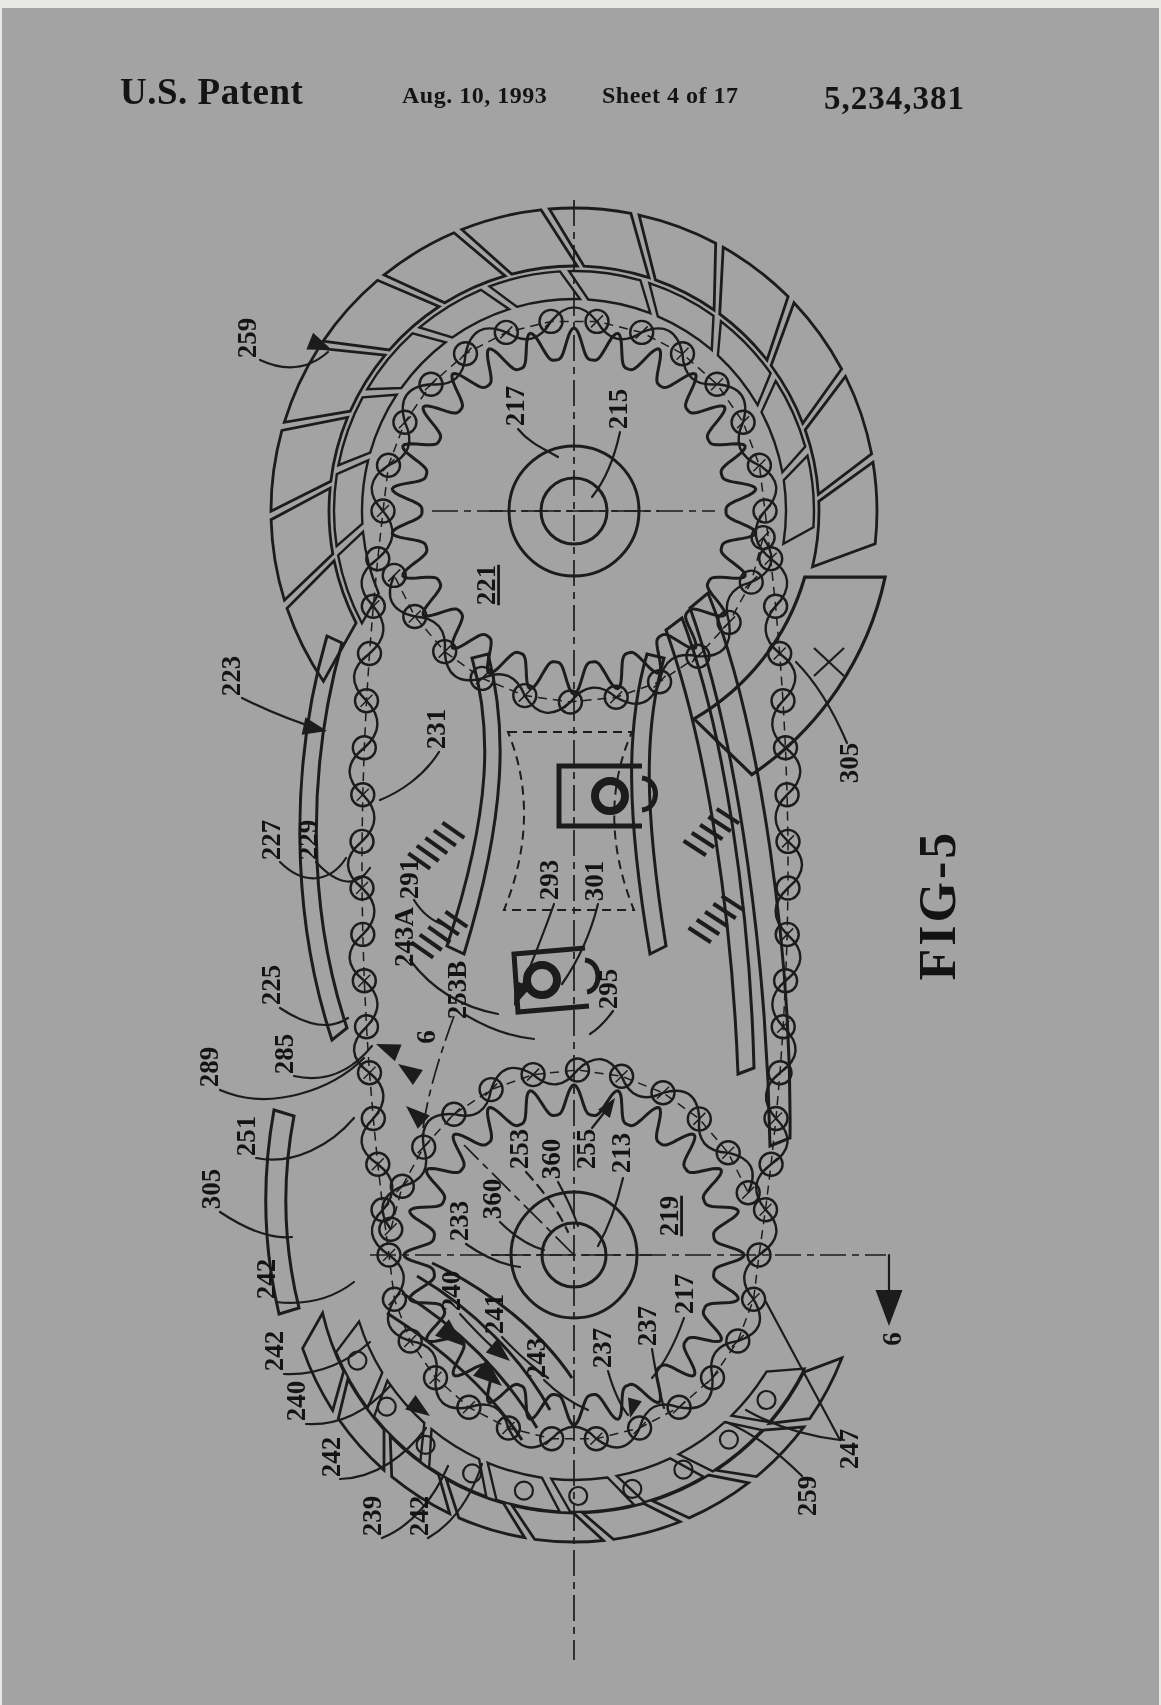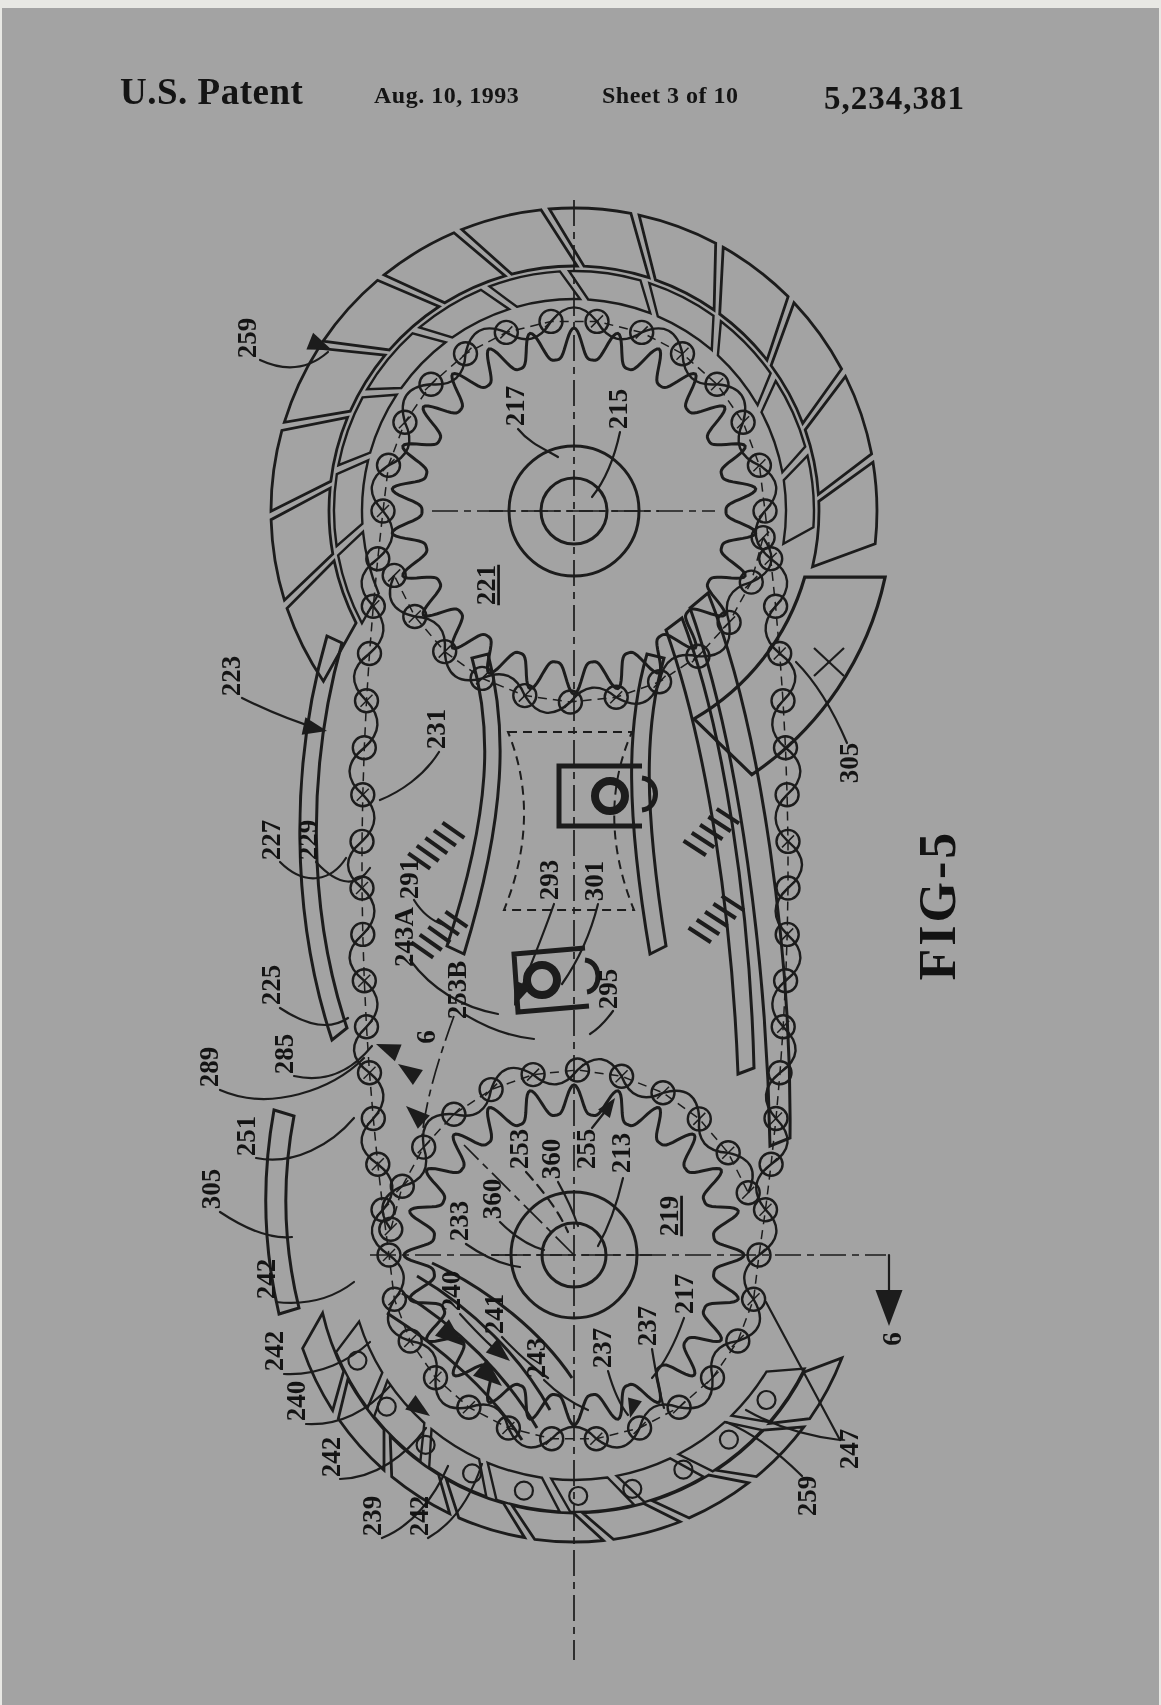--- a/index.html
+++ b/index.html
@@ -1,37 +1,37 @@
 <!DOCTYPE html>
 <html><head>
 <meta charset="utf-8">
 <style>
   html,body{margin:0;padding:0;background:#e8e8e4;}
   .page{position:relative;width:1157px;height:1705px;background:#a3a3a3;margin:8px auto;overflow:hidden;
         font-family:"Liberation Serif", serif;color:#161616;}
   .hdr{position:absolute;white-space:nowrap;font-weight:bold;color:#141414;letter-spacing:.5px;}
   .hdr-patent{left:118px;top:62px;font-size:37px;}
-  .hdr-date{left:372px;top:74px;font-size:24px;}
+  .hdr-date{left:400px;top:74px;font-size:24px;}
   .hdr-sheet{left:600px;top:74px;font-size:24px;}
   .hdr-num{left:822px;top:72px;font-size:33px;letter-spacing:1px;}
   svg{position:absolute;left:0;top:0;}
   .ln{stroke:#1c1c1c;fill:none;}
   .cl{stroke:#1c1c1c;fill:none;stroke-width:1.7;stroke-dasharray:26 6 7 6;}
   .pitch{stroke:#1c1c1c;fill:none;stroke-width:1.5;stroke-dasharray:9 6;}
   .ld{stroke:#1c1c1c;fill:none;stroke-width:2.2;stroke-linecap:round;}
   .ref{font-family:"Liberation Serif",serif;font-weight:bold;font-size:27px;fill:#141414;}
   .figtitle{font-family:"Liberation Serif",serif;font-weight:bold;font-size:52px;fill:#131313;letter-spacing:3px;}
 </style>
 </head>
 <body>
 
 <div class="page">
   <span class="hdr hdr-patent">U.S. Patent</span>
   <span class="hdr hdr-date">Aug. 10, 1993</span>
-  <span class="hdr hdr-sheet">Sheet 3 of 10</span>
+  <span class="hdr hdr-sheet">Sheet 4 of 17</span>
   <span class="hdr hdr-num">5,234,381</span>
 
   <svg id="fig" width="1161" height="1705" viewBox="0 0 1161 1705" xmlns="http://www.w3.org/2000/svg">
     <text class="figtitle" x="953" y="897" text-anchor="middle" transform="rotate(-90 953 897)">FIG-5</text>
   <path d="M 572,192 L 572,1652" class="cl"></path>
       <path d="M 430,503 L 713,503" class="cl"></path>
       <path d="M 368,1247 L 884,1247" class="cl"></path>
       <path d="M 572,1247 L 462,1137" class="cl"></path>
       <path d="M 452,1008 C 436,1052 424,1092 420,1128" class="cl"></path>
       <path d="M 706,585 C 760,720 790,950 788,1130 L 768,1138 C 765,960 738,740 688,600 Z" class="ln" stroke-width="3" fill="#fdfdfb"></path>

